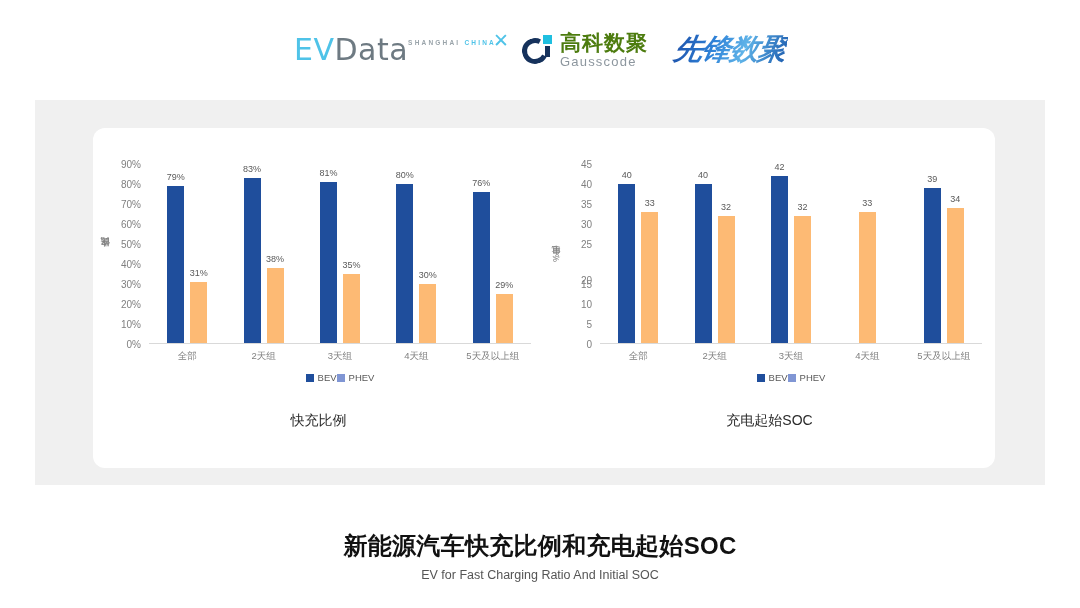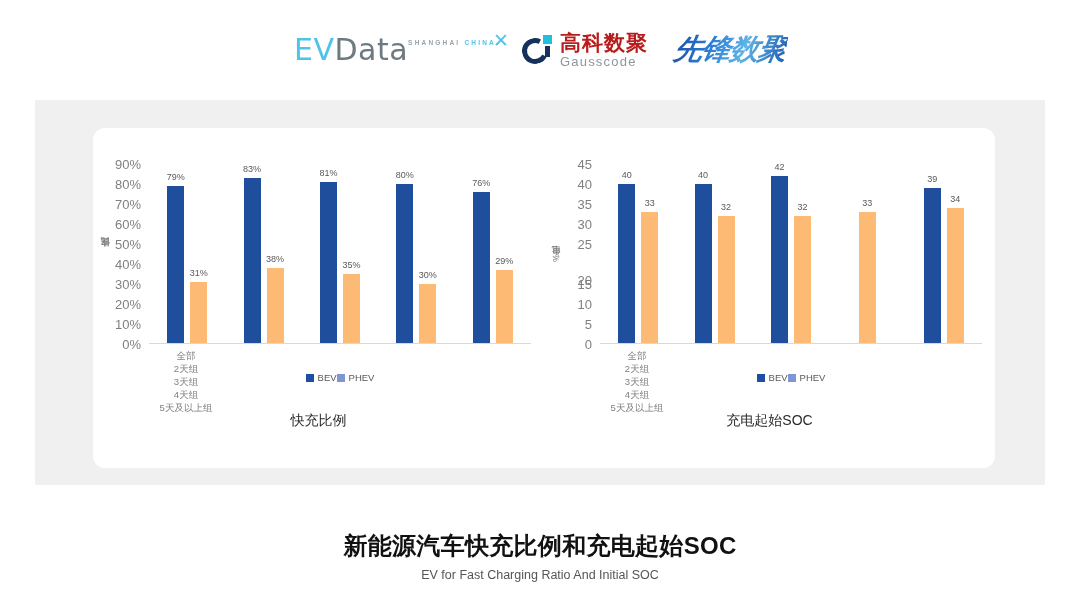--- a/index.html
+++ b/index.html
@@ -44,21 +44,21 @@
   .gauss-mark .dot {
     position: absolute; right: 1px; top: 0px; width: 9px; height: 9px;
     background: #1FBFE0;
   }
   .gauss-mark .bar {
     position: absolute; right: 3px; top: 11px; width: 5px; height: 11px;
     background: #16325C;
   }
   .logo-gauss .txt { display: flex; flex-direction: column; line-height: 1; }
   .logo-gauss .cn {
-    font-size: 21px; font-weight: 700; color: #b91c1c; letter-spacing: 1px;
+    font-size: 21px; font-weight: 700; color: #4d7c0f; letter-spacing: 1px;
   }
   .logo-gauss .en {
     margin-top: 2px; font-size: 13px; color: #8C969E; letter-spacing: 1.2px;
   }
 
   .logo-xianfeng {
     font-size: 29px; font-weight: 700; font-style: italic;
     letter-spacing: -1px;
     background: linear-gradient(100deg,#1C4FA8 0%,#2E82D8 35%,#5FB3E8 62%,#1F5FB0 100%);
     -webkit-background-clip: text; background-clip: text;
@@ -85,21 +85,21 @@
   }
   .axis-line {
     position: absolute; left: 0; bottom: 0; width: 100%; height: 1px;
     background: #D9D9D9;
   }
   .yticks {
     position: absolute; left: 0px; top: 24px; width: 52px; height: 180px;
   }
   .ytick {
     position: absolute; right: 4px; transform: translateY(-50%);
-    font-size: 13px; color: #808080; white-space: nowrap;
+    font-size: 10px; color: #808080; white-space: nowrap;
   }
   .ylabel {
     position: absolute; left: 6px; top: 114px;
     font-size: 9px; color: #808080;
     writing-mode: vertical-rl; transform: rotate(180deg);
     white-space: nowrap;
   }
   .groups {
     position: absolute; left: 0; top: 0; width: 100%; height: 100%;
     display: flex; justify-content: space-around; align-items: flex-end;
@@ -111,21 +111,21 @@
   }
   .bar { position: relative; width: 17px; }
   .bar.bev { background: #1F4E9C; }
   .bar.phev { background: #fdba74; }
   .bar .vlabel {
     position: absolute; left: 50%; transform: translateX(-50%);
     top: -14px; font-size: 9px; color: #595959; white-space: nowrap;
   }
   .xlabels {
     position: absolute; left: 56px; top: 210px; width: 382px;
-    display: flex; justify-content: space-around; flex-direction: column;
+    display: flex; justify-content: space-around;
   }
   .xlabel {
     width: 74px; text-align: center;
     font-size: 9.5px; color: #808080; white-space: nowrap;
   }
   .legend {
     position: absolute; left: 56px; top: 232px; width: 382px;
     display: flex; justify-content: center; align-items: center; gap: 0;
   }
   .legend-item { display: flex; align-items: center; gap: 4px; }
@@ -226,21 +226,21 @@
                 <span class="vlabel">80%</span>
               </div>
               <div class="bar phev" style="height: 60px;">
                 <span class="vlabel">30%</span>
               </div>
             </div>
             <div class="group">
               <div class="bar bev" style="height: 152px;">
                 <span class="vlabel">76%</span>
               </div>
-              <div class="bar phev" style="height: 74px;">
+              <div class="bar phev" style="height: 50px;">
                 <span class="vlabel">29%</span>
               </div>
             </div>
           </div>
         <div class="axis-line"></div>
       </div>
       <div class="xlabels" id="xlabels0">
           <div class="xlabel">全部</div>
           <div class="xlabel">2天组</div>
           <div class="xlabel">3天组</div>

